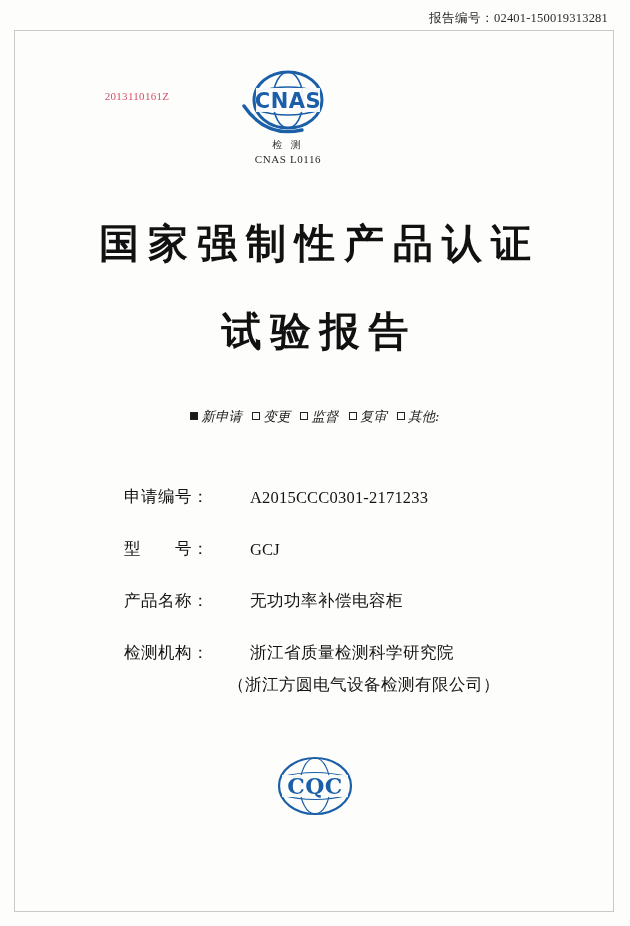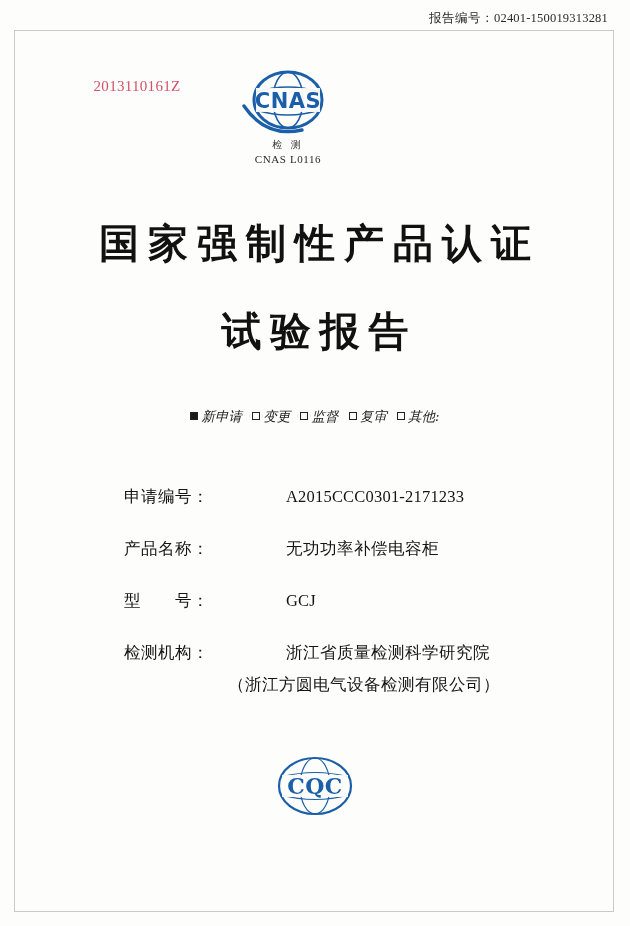--- a/index.html
+++ b/index.html
@@ -69,22 +69,22 @@
     width: 96px;
     height: 42px;
     margin: 0 auto;
   }
   .cma-badge .cma-outline {
     position: absolute;
     left: 0; top: 0;
     width: 96px; height: 42px;
   }
   .cma-code {
-    margin-top: 4px;
-    font-size: 15px;
+    margin-top: 16px;
+    font-size: 11px;
     color: #d4506a;
     font-family: "Liberation Serif", serif;
     letter-spacing: 0.3px;
   }
 
   
   .cnas-wrap {
     position: absolute;
     left: 218px;
     top: 0px;
@@ -158,25 +158,24 @@
   
   .fields {
     position: absolute;
     top: 486px;
     left: 124px;
     width: 420px;
     font-family: "DejaVu Serif", serif;
   }
   .field-row {
     display: flex;
-    align-items: center;
+    align-items: flex-end;
     margin-bottom: 30px;
     font-size: 16.5px;
     color: #141414;
-    gap: 36px;
   }
   .field-label {
     width: 104px;
     flex: 0 0 104px;
     letter-spacing: 0.5px;
     white-space: nowrap;
   }
   .field-value {
     flex: 1 1 auto;
     font-family: "Liberation Serif", serif;
@@ -254,27 +253,27 @@
   </div>
 
   <div class="fields">
 
     <div class="field-row">
       <span class="field-label">申请编号：</span>
       <span class="field-value">A2015CCC0301-2171233</span>
     </div>
 
     <div class="field-row">
+      <span class="field-label">型　　号：</span>
+      <span class="field-value">GCJ</span>
+    </div>
+
+    <div class="field-row">
       <span class="field-label">产品名称：</span>
       <span class="field-value cjk">无功功率补偿电容柜</span>
-    </div>
-
-    <div class="field-row">
-      <span class="field-label">型　　号：</span>
-      <span class="field-value">GCJ</span>
     </div>
 
     <div class="field-row">
       <span class="field-label">检测机构：</span>
       <span class="field-value cjk">浙江省质量检测科学研究院</span>
     </div>
 
     <div class="field-sub">（浙江方圆电气设备检测有限公司）</div>
   </div>
 

